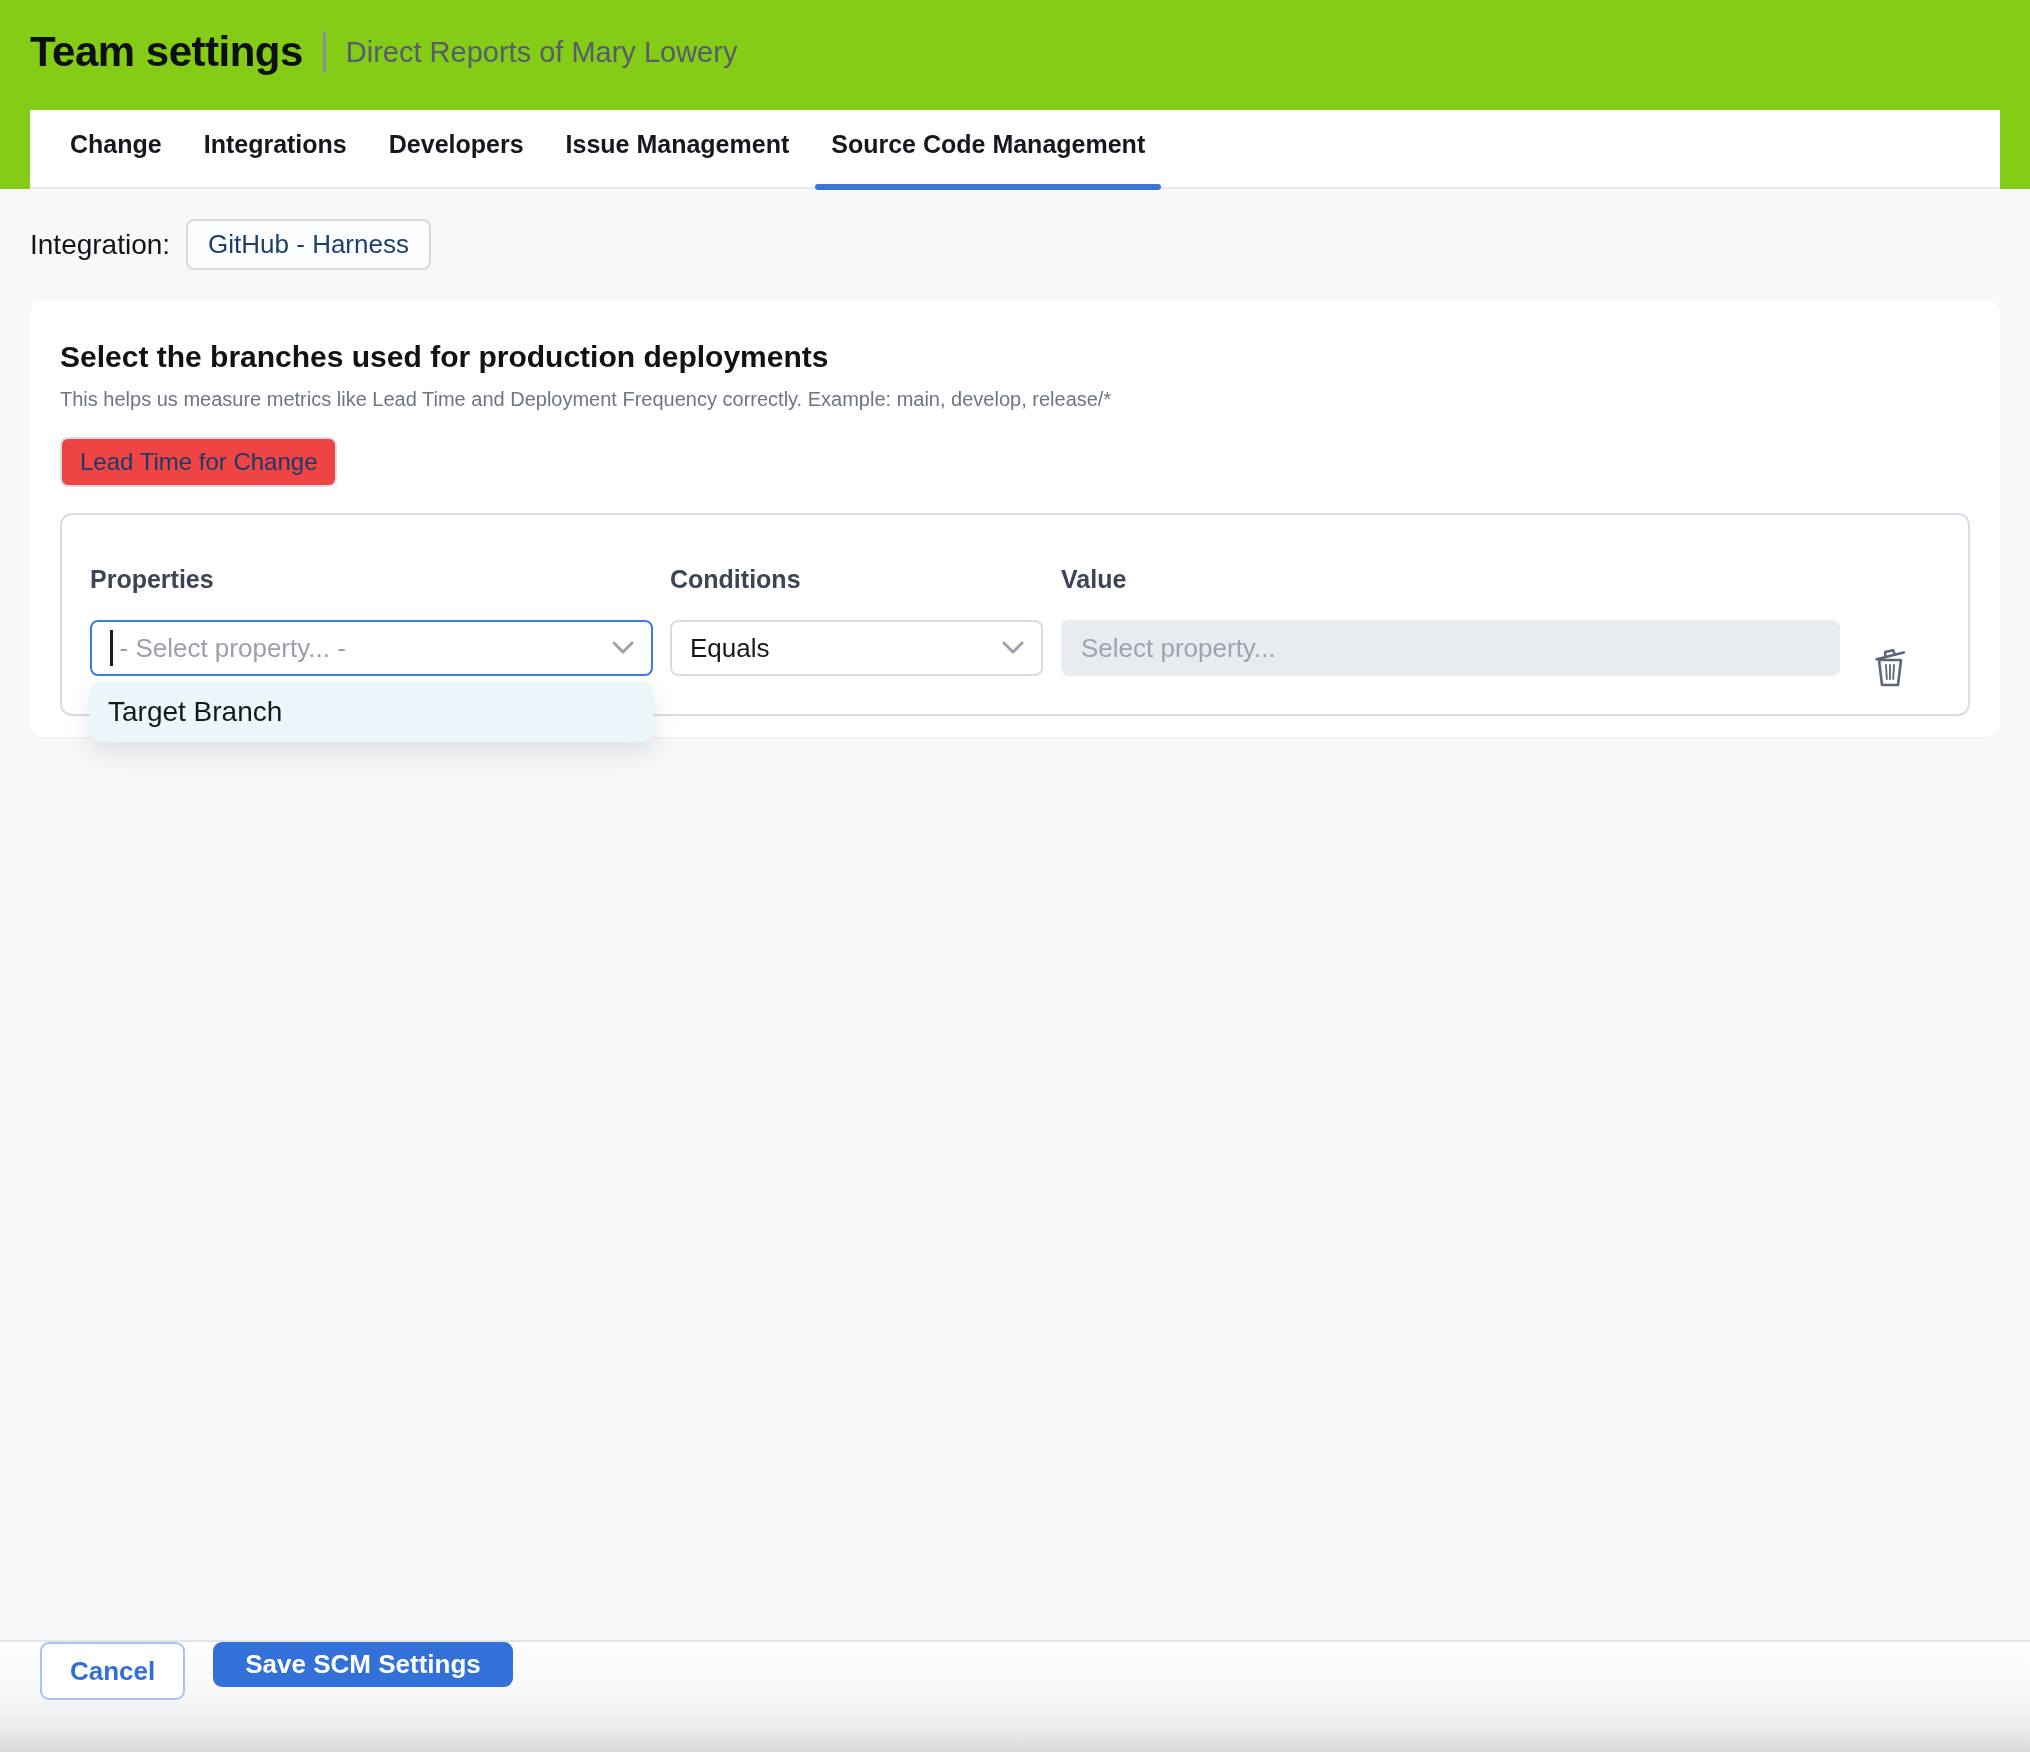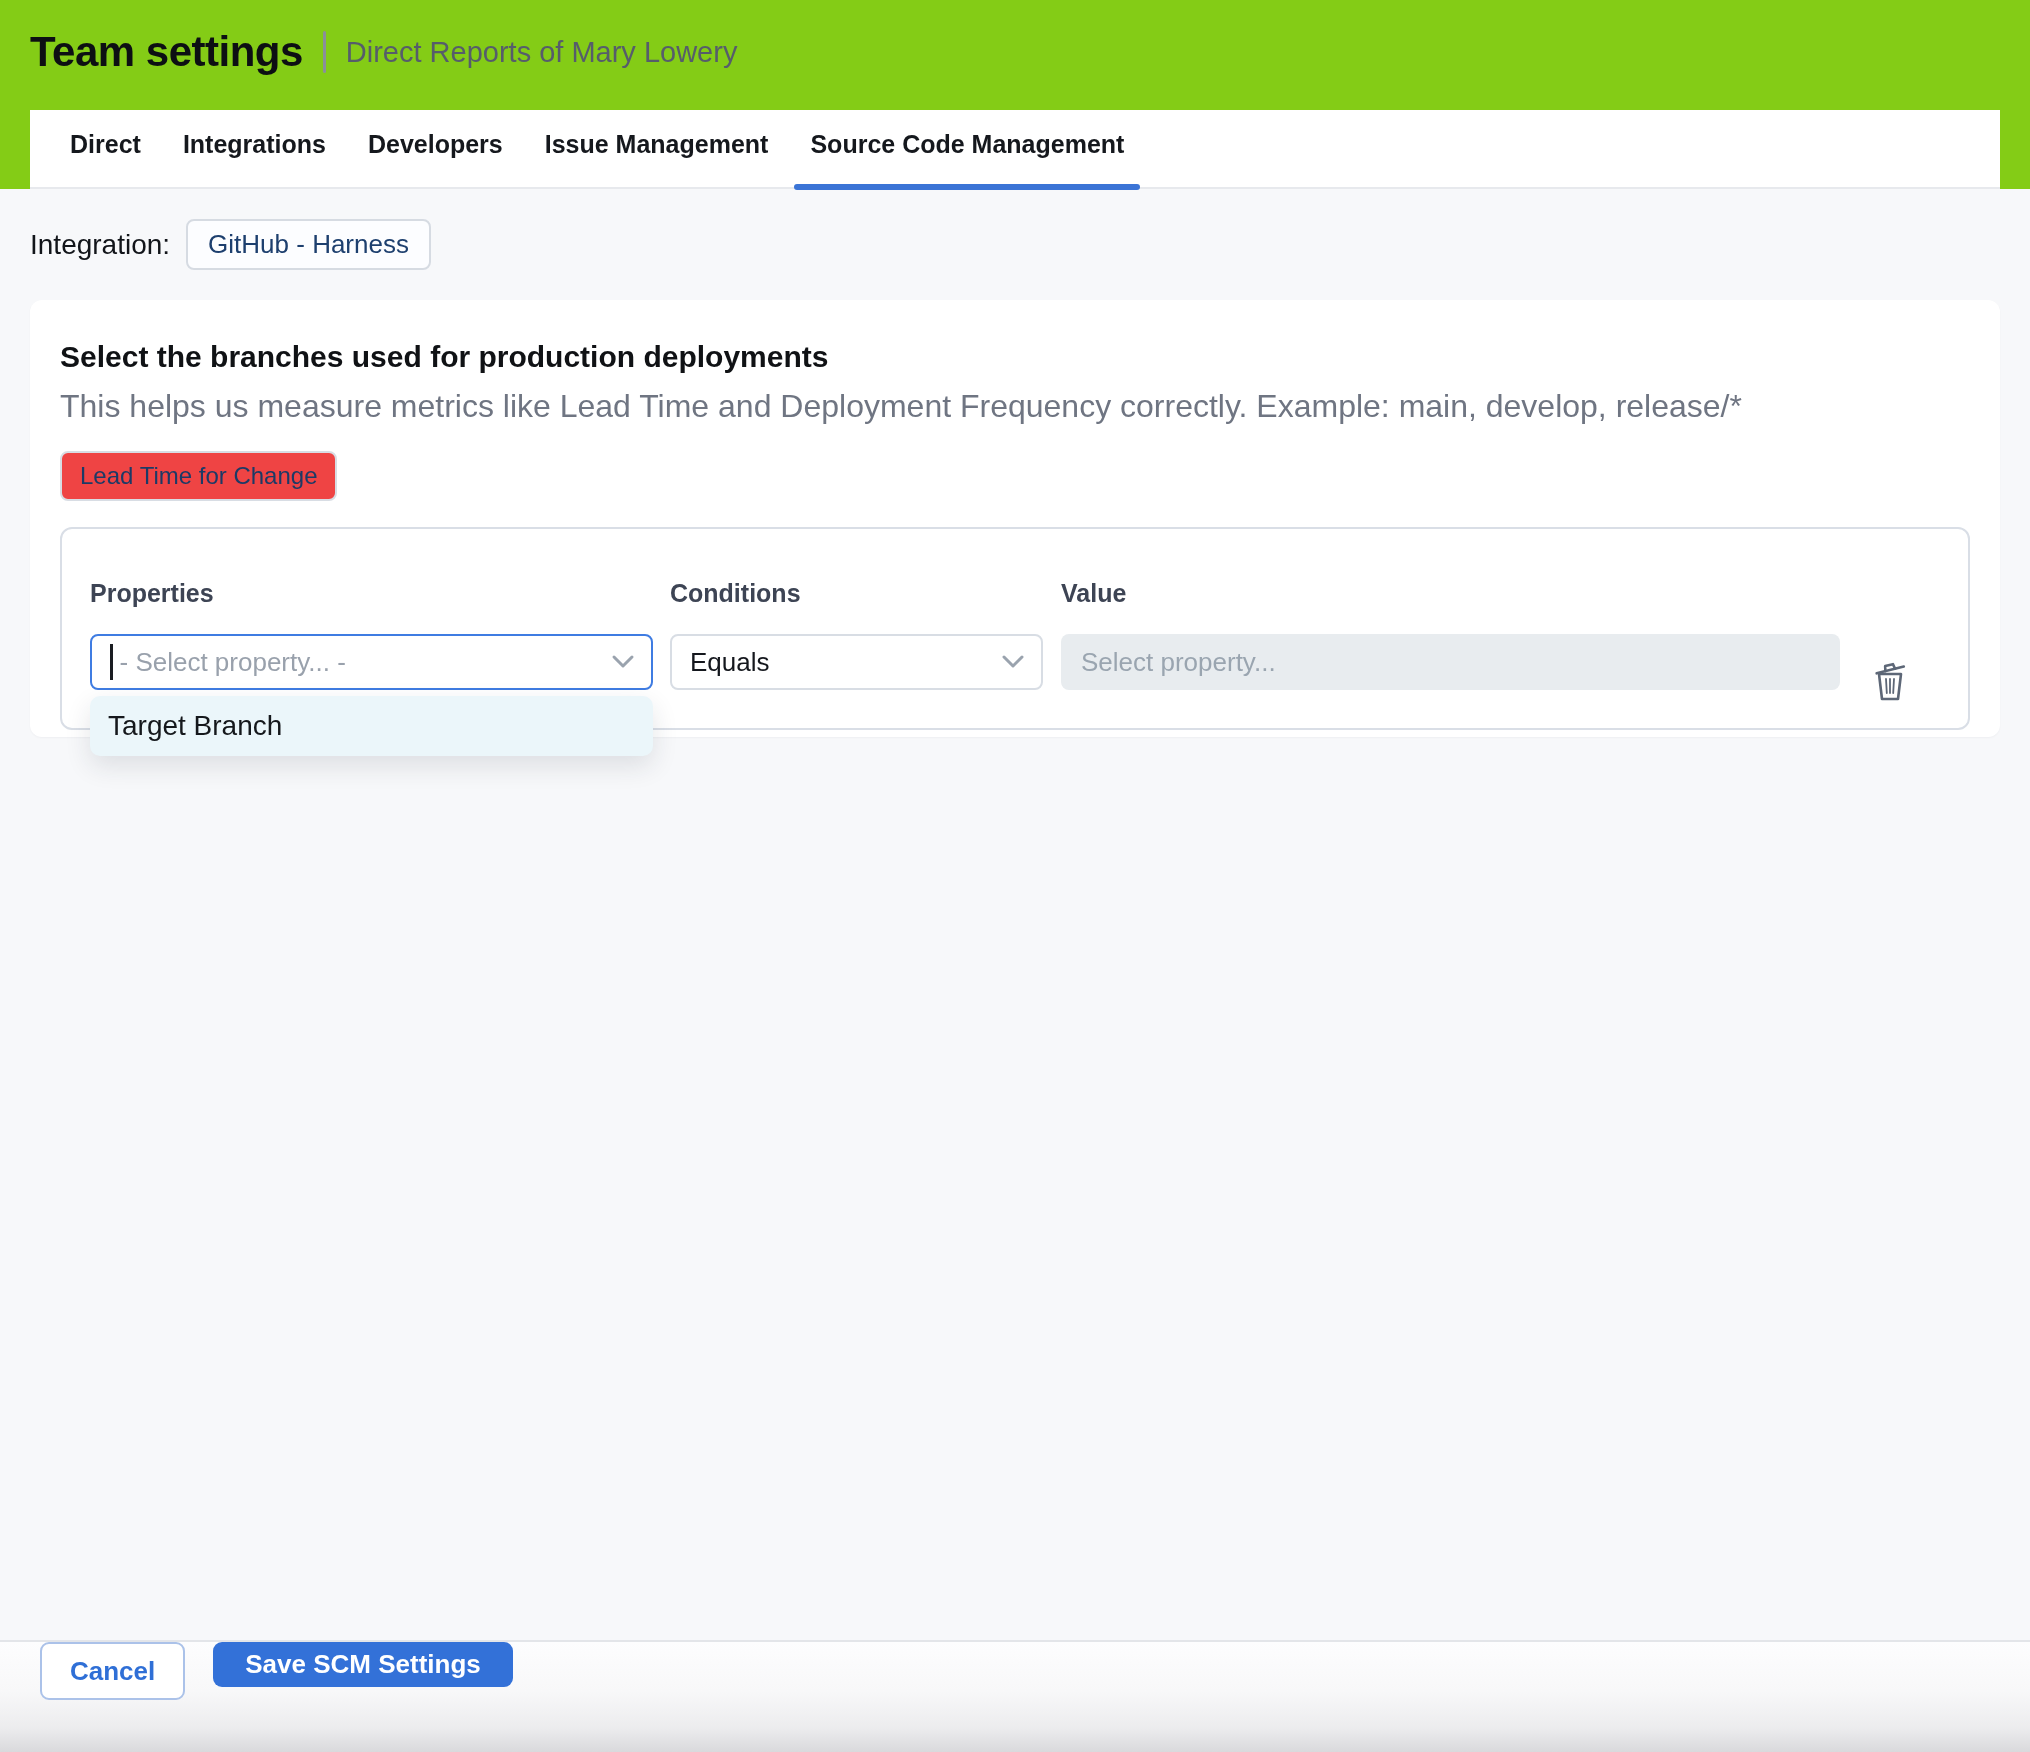--- a/index.html
+++ b/index.html
@@ -38,21 +38,21 @@
   .integration-chip {
     font-size:26px; color:#1d3f6e; background:#fcfdff;
     border:2px solid #d6dbe2; border-radius:8px; padding:8px 20px; cursor:pointer;
   }
 
   
   .card { margin-top:30px; background:#ffffff; border-radius:12px;
           height:437px; padding:40px 30px 0 30px;
           box-shadow:0 1px 2px rgba(23,30,44,0.04); position:relative; }
   .card-title { font-size:30px; font-weight:700; color:#101215; }
-  .card-subtitle { font-size:32px; color:#6f7582; margin-top:14px; }
+  .card-subtitle { font-size:20px; color:#6f7582; margin-top:14px; }
   .metric-chip { display:inline-block; margin-top:26px; font-size:24px; color:#1c3a66;
                  background:#ef4444; border:2px solid #d8dde4; border-radius:8px;
                  padding:9px 18px; cursor:pointer; }
 
   
   .rule-panel { margin-top:26px; border:2px solid #d9dee6; border-radius:12px;
                 height:203px; padding:50px 28px 0 28px; }
   .rule-row { display:flex; align-items:flex-start; }
   .col-label { font-size:25px; font-weight:700; color:#3d4454; margin-bottom:26px; }
   .col-props { width:563px; }
@@ -105,21 +105,21 @@
 <body>
 
 <div class="header">
   <div class="title-row">
     <span class="page-title">Team settings</span>
     <span class="title-sep"></span>
     <span class="page-subtitle">Direct Reports of Mary Lowery</span>
   </div>
   <div class="tabbar">
     <div class="tab">
-      <span>Direct</span>
+      <span>Change</span>
       
     </div>
     <div class="tab">
       <span>Integrations</span>
       
     </div>
     <div class="tab">
       <span>Developers</span>
       
     </div>

